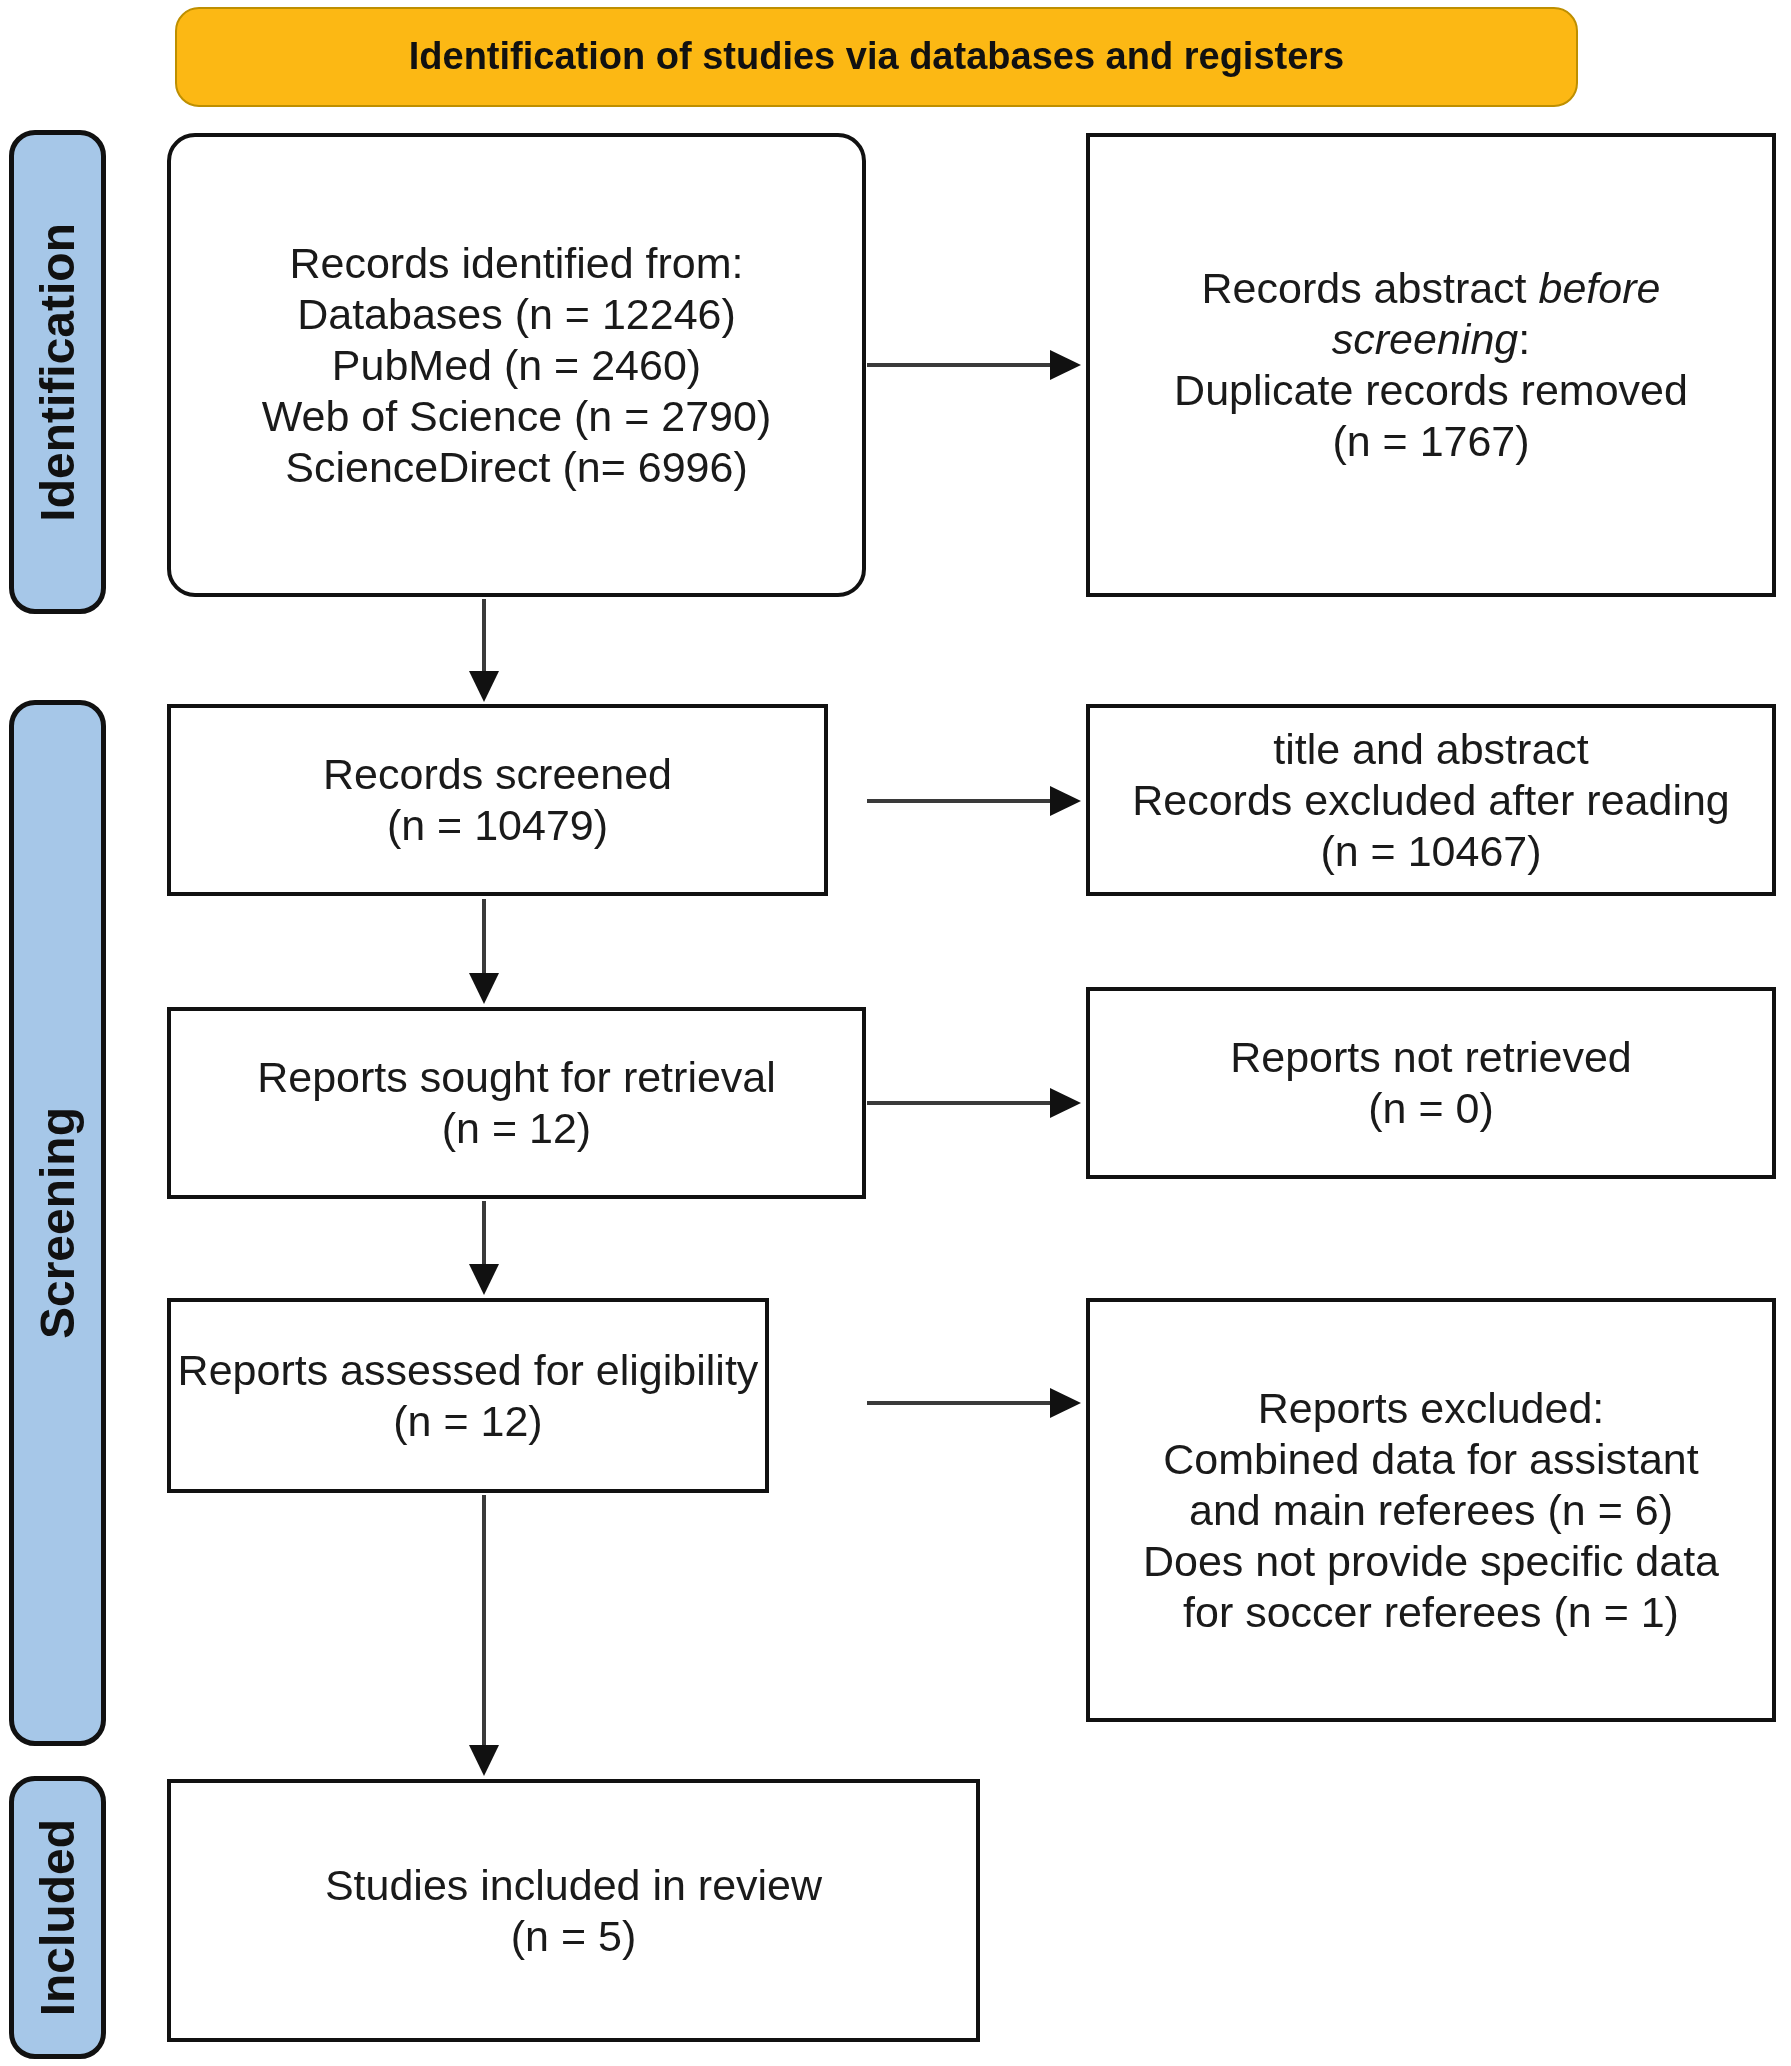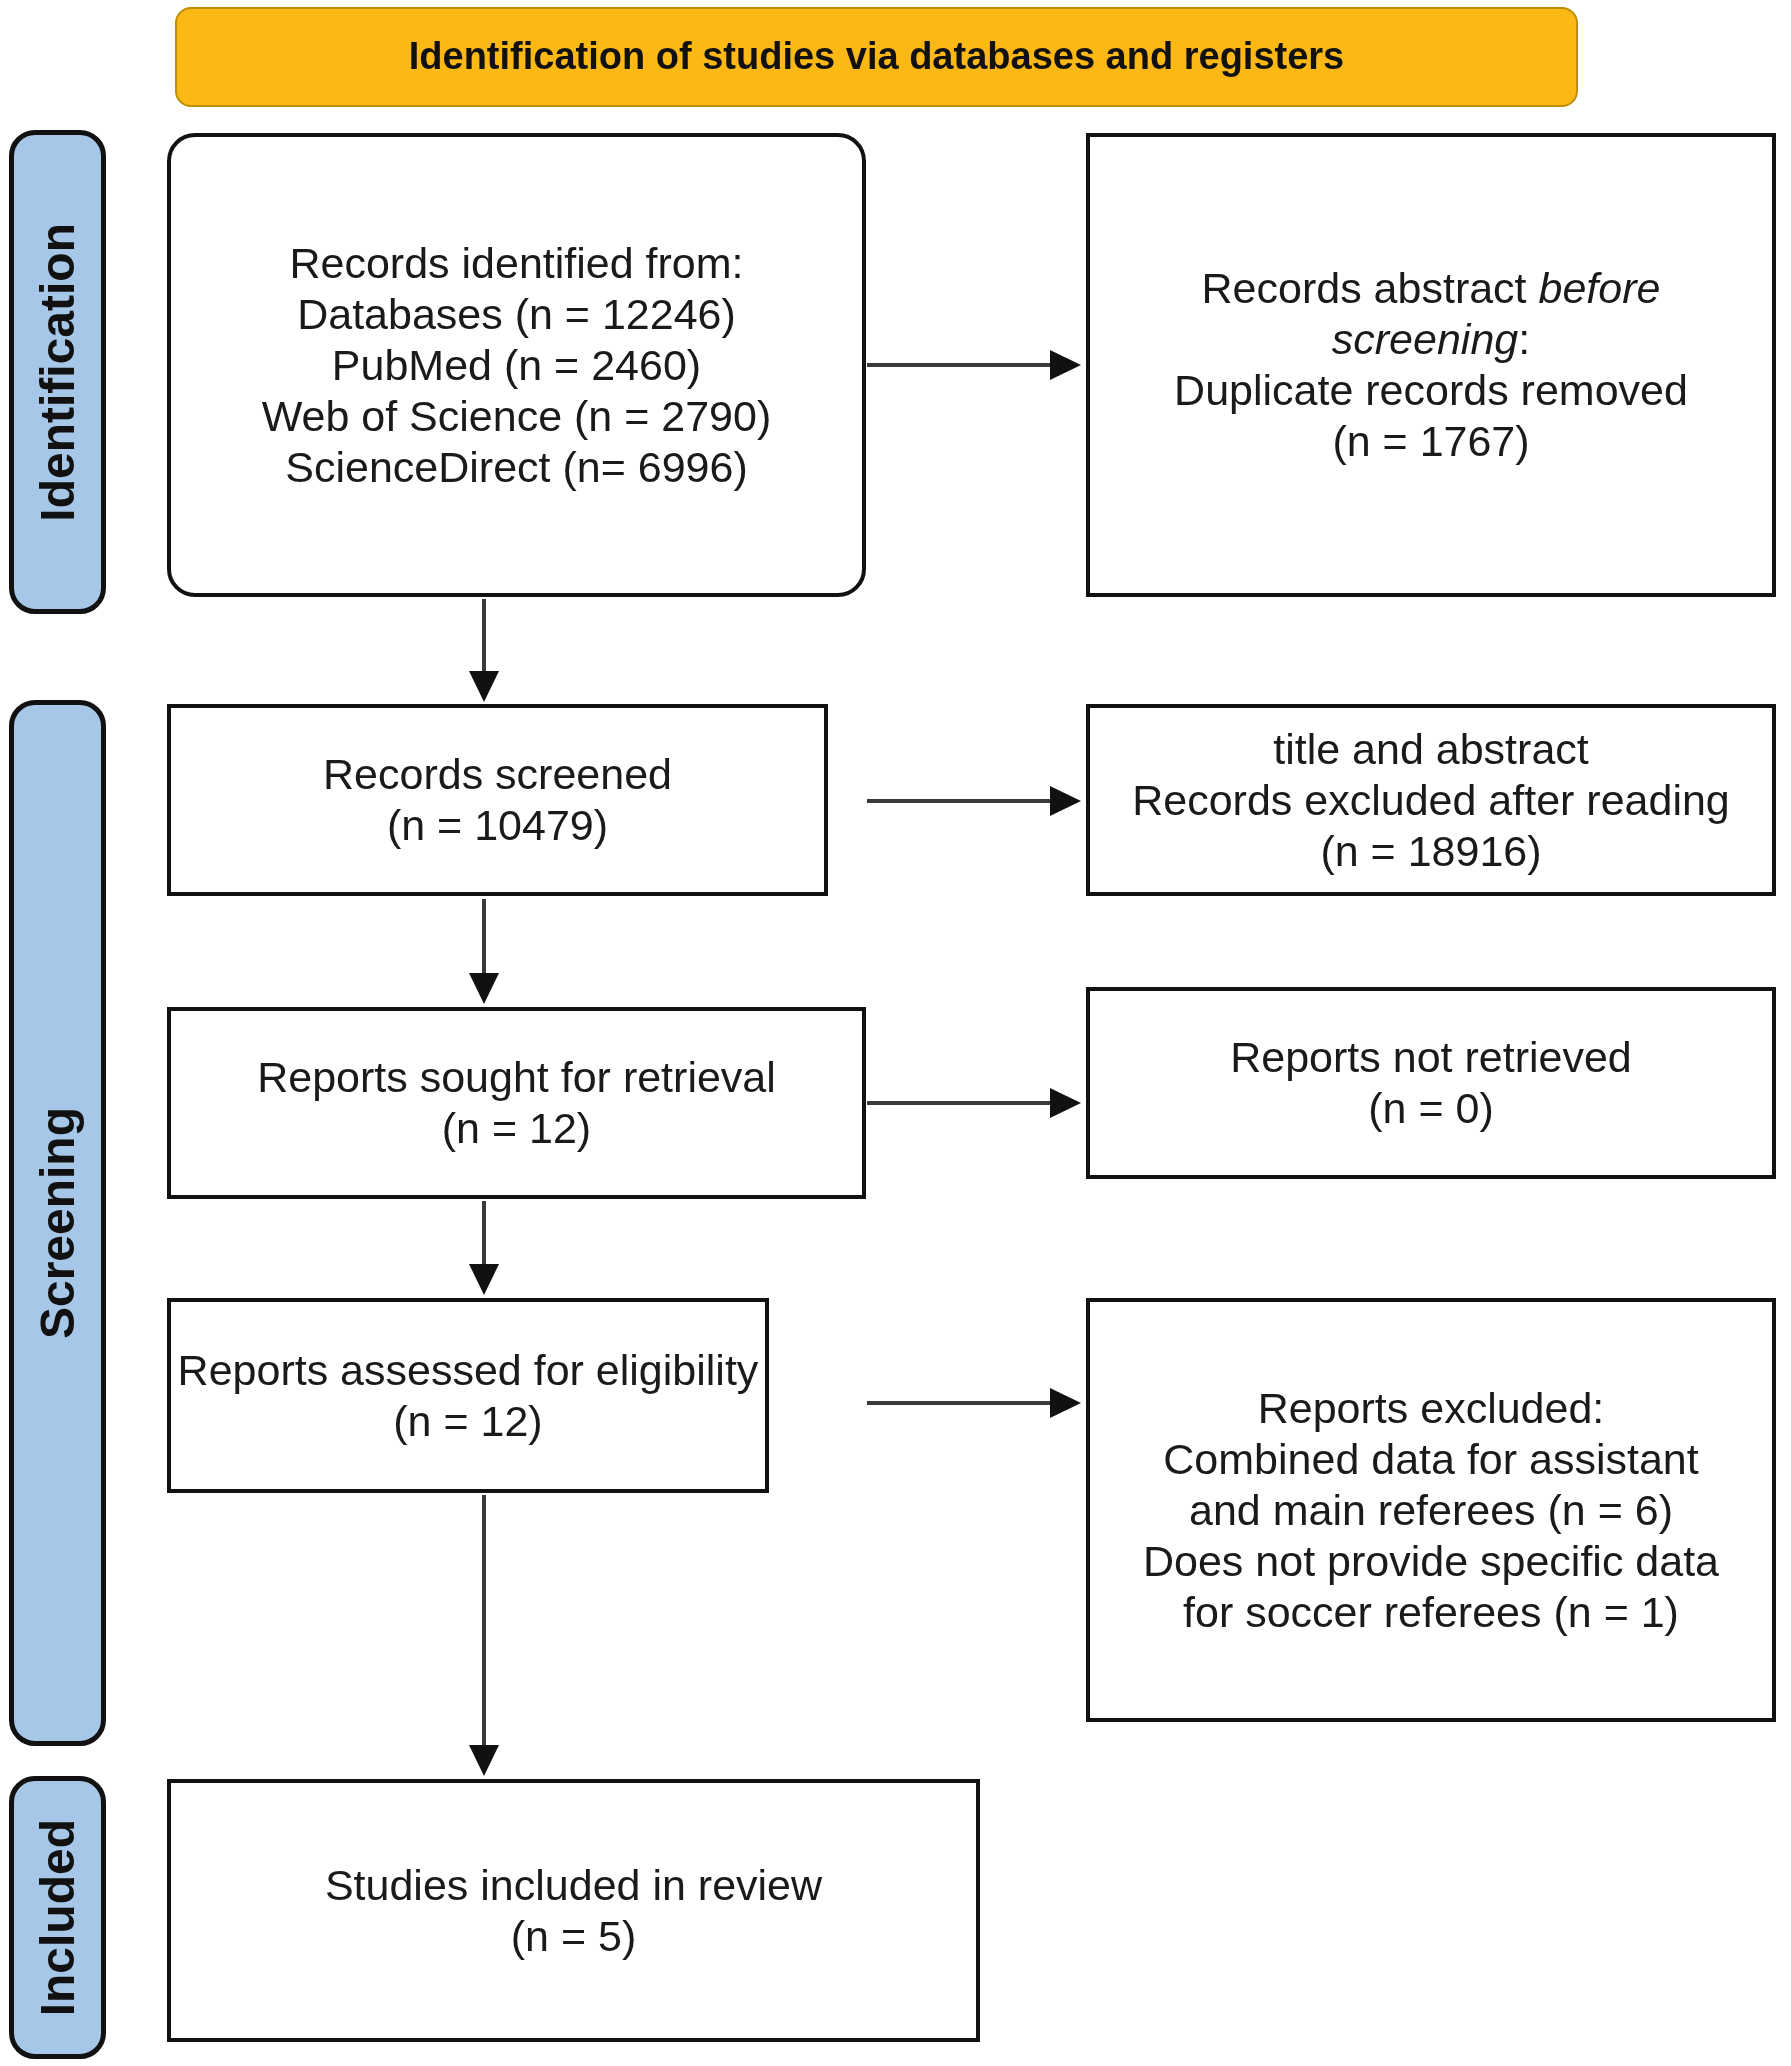--- a/index.html
+++ b/index.html
@@ -16,21 +16,21 @@
     font-family: "Liberation Sans", "DejaVu Sans", sans-serif;
     color: #1a1a1a;
   }
   
   .banner {
     position: absolute;
     left: 175px; top: 6.8px;
     width: 1403px; height: 100px;
     background: #FCB814;
     border: 2.8px solid #BE8F00;
-    border-radius: 16px;
+    border-radius: 24px;
     display: flex;
     align-items: center;
     justify-content: center;
     font-size: 38px;
     font-weight: bold;
     color: #111111;
   }
   
   .stage {
     position: absolute;
@@ -149,21 +149,21 @@
       <div class="line"><span>Duplicate records removed</span></div>
       <div class="line"><span>(n = 1767)</span></div>
     </div>
   <div class="fbox" id="box-records-screened">
       <div class="line"><span>Records screened</span></div>
       <div class="line"><span>(n = 10479)</span></div>
     </div>
   <div class="fbox" id="box-records-excluded">
       <div class="line"><span>title and abstract</span></div>
       <div class="line"><span>Records excluded after reading</span></div>
-      <div class="line"><span>(n = 18916)</span></div>
+      <div class="line"><span>(n = 10467)</span></div>
     </div>
   <div class="fbox" id="box-reports-sought">
       <div class="line"><span>Reports sought for retrieval</span></div>
       <div class="line"><span>(n = 12)</span></div>
     </div>
   <div class="fbox" id="box-reports-not-retrieved">
       <div class="line"><span>Reports not retrieved</span></div>
       <div class="line"><span>(n = 0)</span></div>
     </div>
   <div class="fbox" id="box-reports-assessed">

